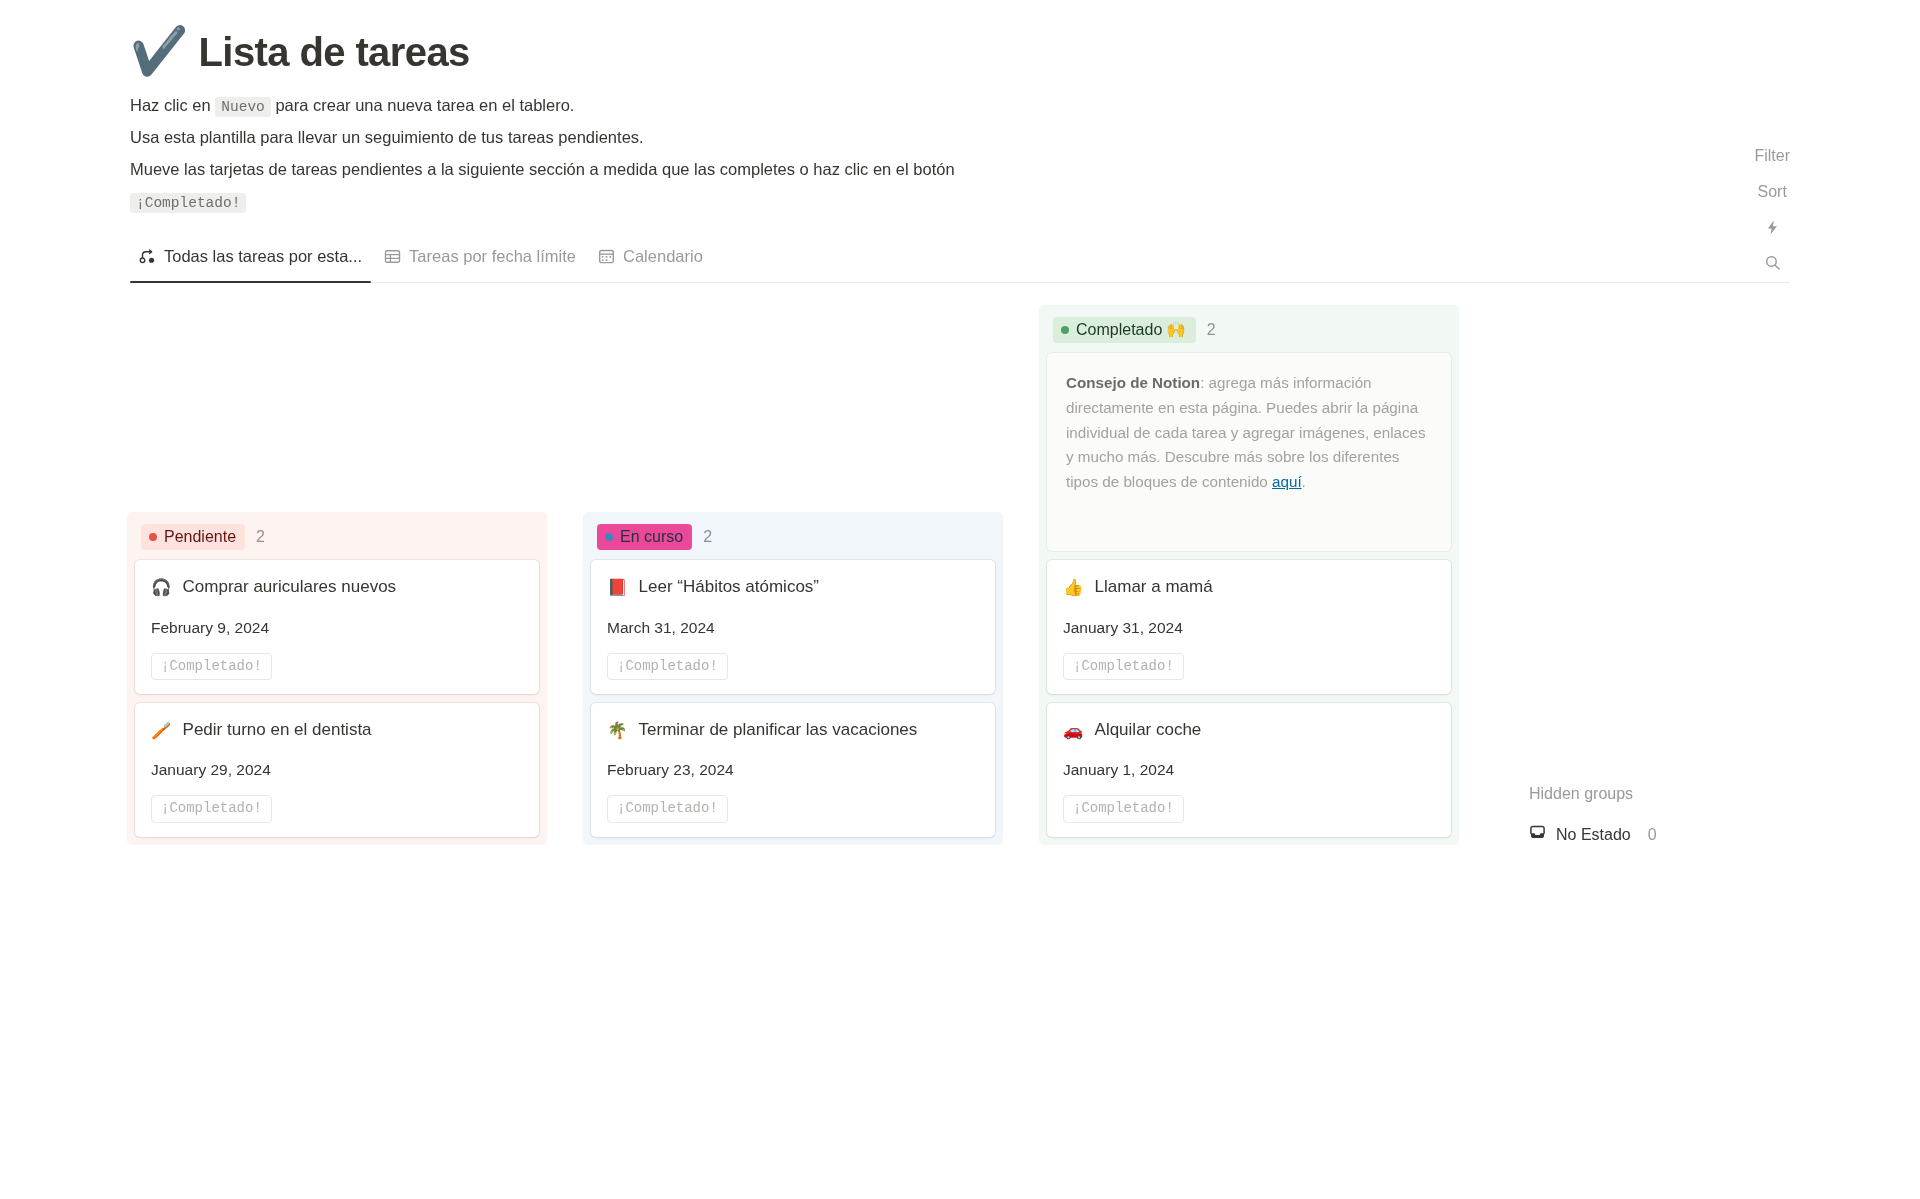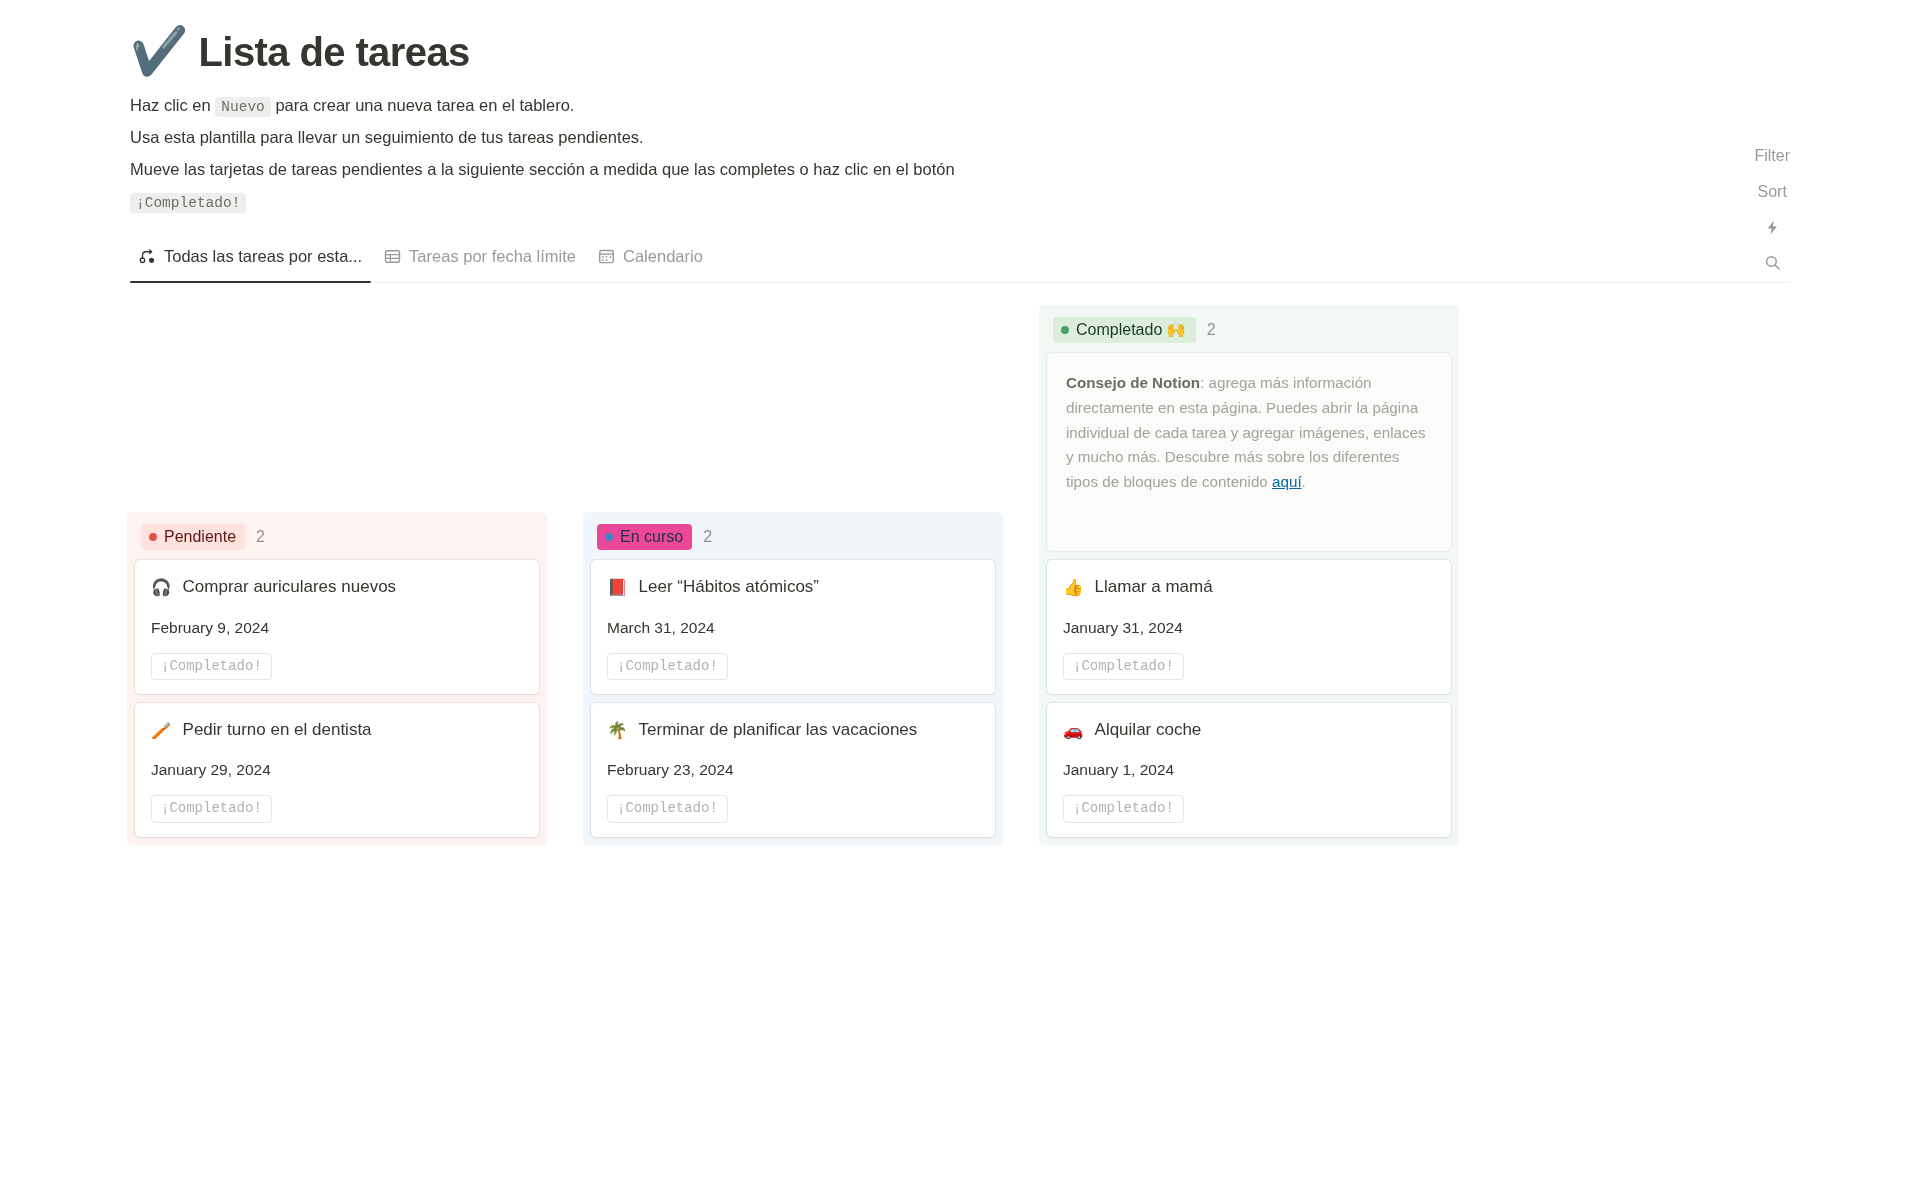--- a/index.html
+++ b/index.html
@@ -379,15 +379,28 @@
             <span class="emoji">🚗</span>
             <span>Alquilar coche</span>
           </div>
           <div class="card-date">January 1, 2024</div>
           <button class="done-btn">¡Completado!</button>
         </div>
 
       </div>
     </div>
 
+    <div class="hidden-groups">
+      <div class="hg-title">Hidden groups</div>
+      <div class="hg-item">
+        <span>
+          <svg width="17" height="17" viewBox="0 0 16 16" fill="none">
+            <path d="M1.8 8.6V4.0a1.7 1.7 0 0 1 1.7-1.7h9a1.7 1.7 0 0 1 1.7 1.7v4.6" stroke="#37352f" stroke-width="1.4" stroke-linecap="round"></path>
+            <path d="M1.8 8.6h3.4l0.9 1.7h3.8l0.9-1.7h3.4v2.8a1.7 1.7 0 0 1-1.7 1.7H3.5a1.7 1.7 0 0 1-1.7-1.7V8.6z" fill="#37352f"></path>
+          </svg>
+        </span>
+        <span class="hg-label">No Estado</span>
+        <span class="hg-count">0</span>
+      </div>
+    </div>
 
   </div>
 </div>
 
 </body></html>

